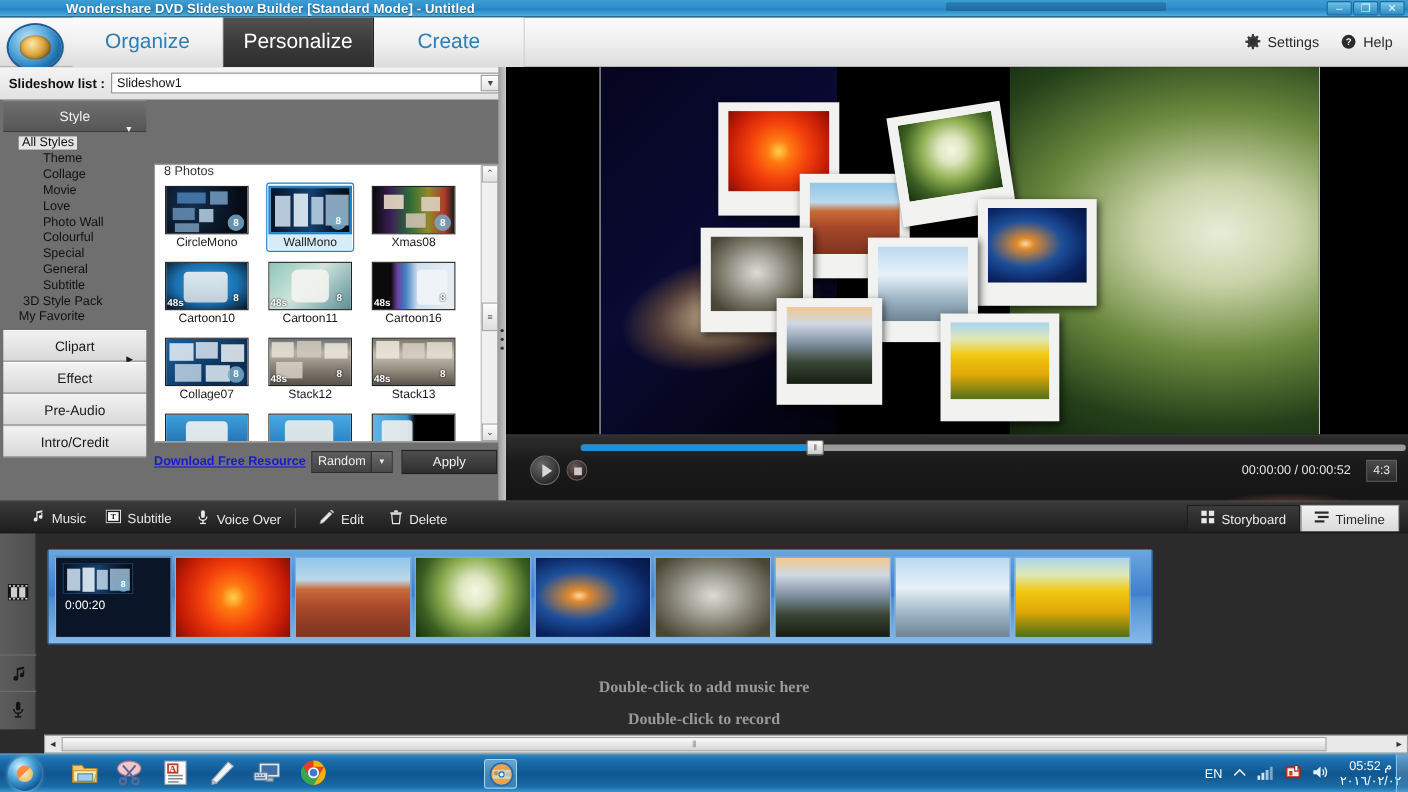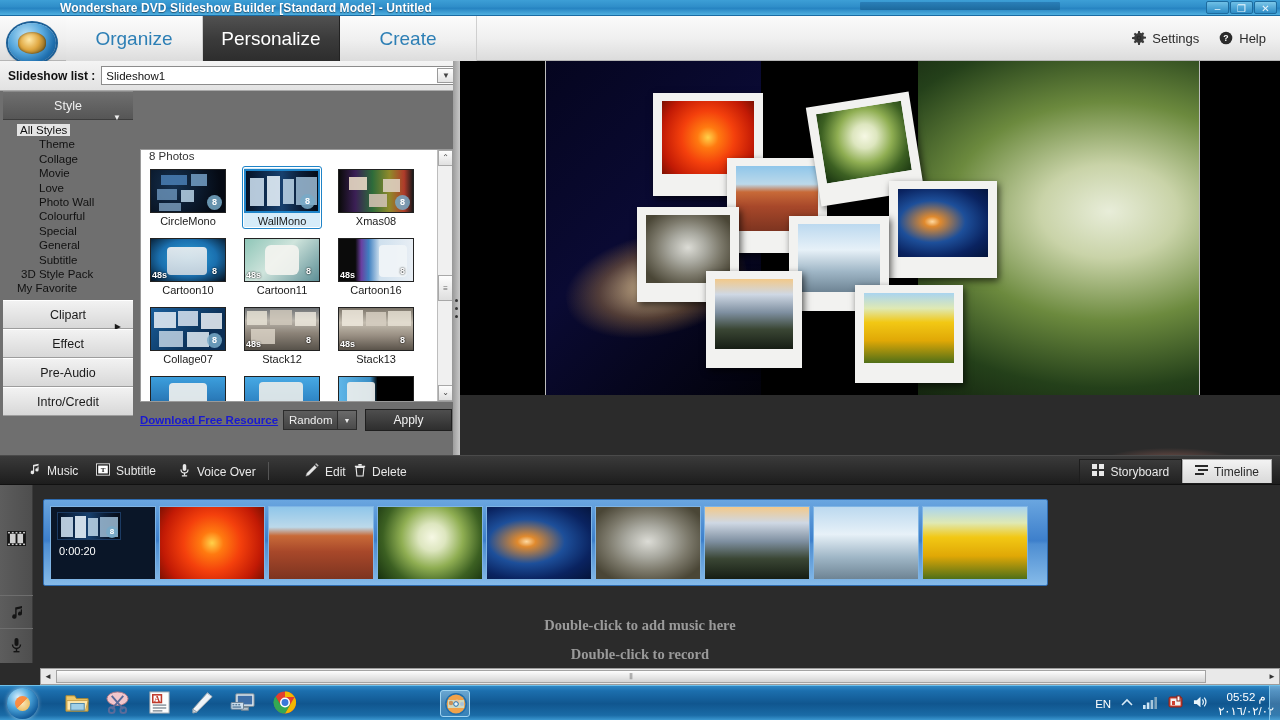--- a/index.html
+++ b/index.html
@@ -610,20 +610,32 @@
       <div class="frame" style="left:310px;top:224px;width:108px;height:98px;">
         <div class="ph" style="left:9px;top:8px;width:90px;height:70px;">
             <div class="img-tulip"></div>
           </div>
       </div>
     </div>
     <div class="pvbar-l"></div>
     <div class="pvbar-r"></div>
   </div>
 
+  <div class="playerbar">
+    <div class="seek">
+      <div class="fill"></div>
+      <div class="knob">⦀</div>
+    </div>
+
+    <div class="playbtn"></div>
+    <div class="stopbtn"></div>
+
+    <div class="timecode">00:00:00 / 00:00:52</div>
+    <div class="ratio">4:3</div>
+  </div>
 
   <div class="tbglow"></div>
   <div class="toolbar">
     <div class="tbitem" style="left:28px;">
       <span>
         <svg width="13" height="13" viewBox="0 0 16 16">
             <path fill="#e8e8e8" d="M6 2.5 13 1v2.2L7.6 4.4v7.1a2.2 2.2 0 1 1-1.4-2V2.5zM13 4.2v4.3a2 2 0 1 1-1.3-1.8V4.5z"></path>
           </svg>
       </span>
       <span>Music</span>
@@ -643,21 +655,21 @@
         <svg width="13" height="14" viewBox="0 0 14 16">
             <rect x="5" y="1" width="4" height="8" rx="2" fill="#e8e8e8"></rect>
             <path d="M3 7.5a4 4 0 0 0 8 0" stroke="#e8e8e8" stroke-width="1.4" fill="none"></path>
             <rect x="6.3" y="11" width="1.4" height="3.4" fill="#e8e8e8"></rect>
             <rect x="4" y="14" width="6" height="1.4" fill="#e8e8e8"></rect>
           </svg>
       </span>
       <span>Voice Over</span>
     </div>
     <div class="tbsep" style="left:268px;"></div>
-    <div class="tbitem" style="left:305px;">
+    <div class="tbitem" style="left:290px;">
       <span>
         <svg width="14" height="14" viewBox="0 0 16 16">
             <path d="M1 15l1.2-3.6L11 2.6l2.4 2.4-8.8 8.8z" fill="#e6e6e6" stroke="#9a9a9a" stroke-width=".6"></path>
             <path d="M11.4 1.2 13 .2l2.6 2.6-1 1.6z" fill="#bdbdbd"></path>
           </svg>
       </span>
       <span>Edit</span>
     </div>
     <div class="tbitem" style="left:354px;">
       <span>

